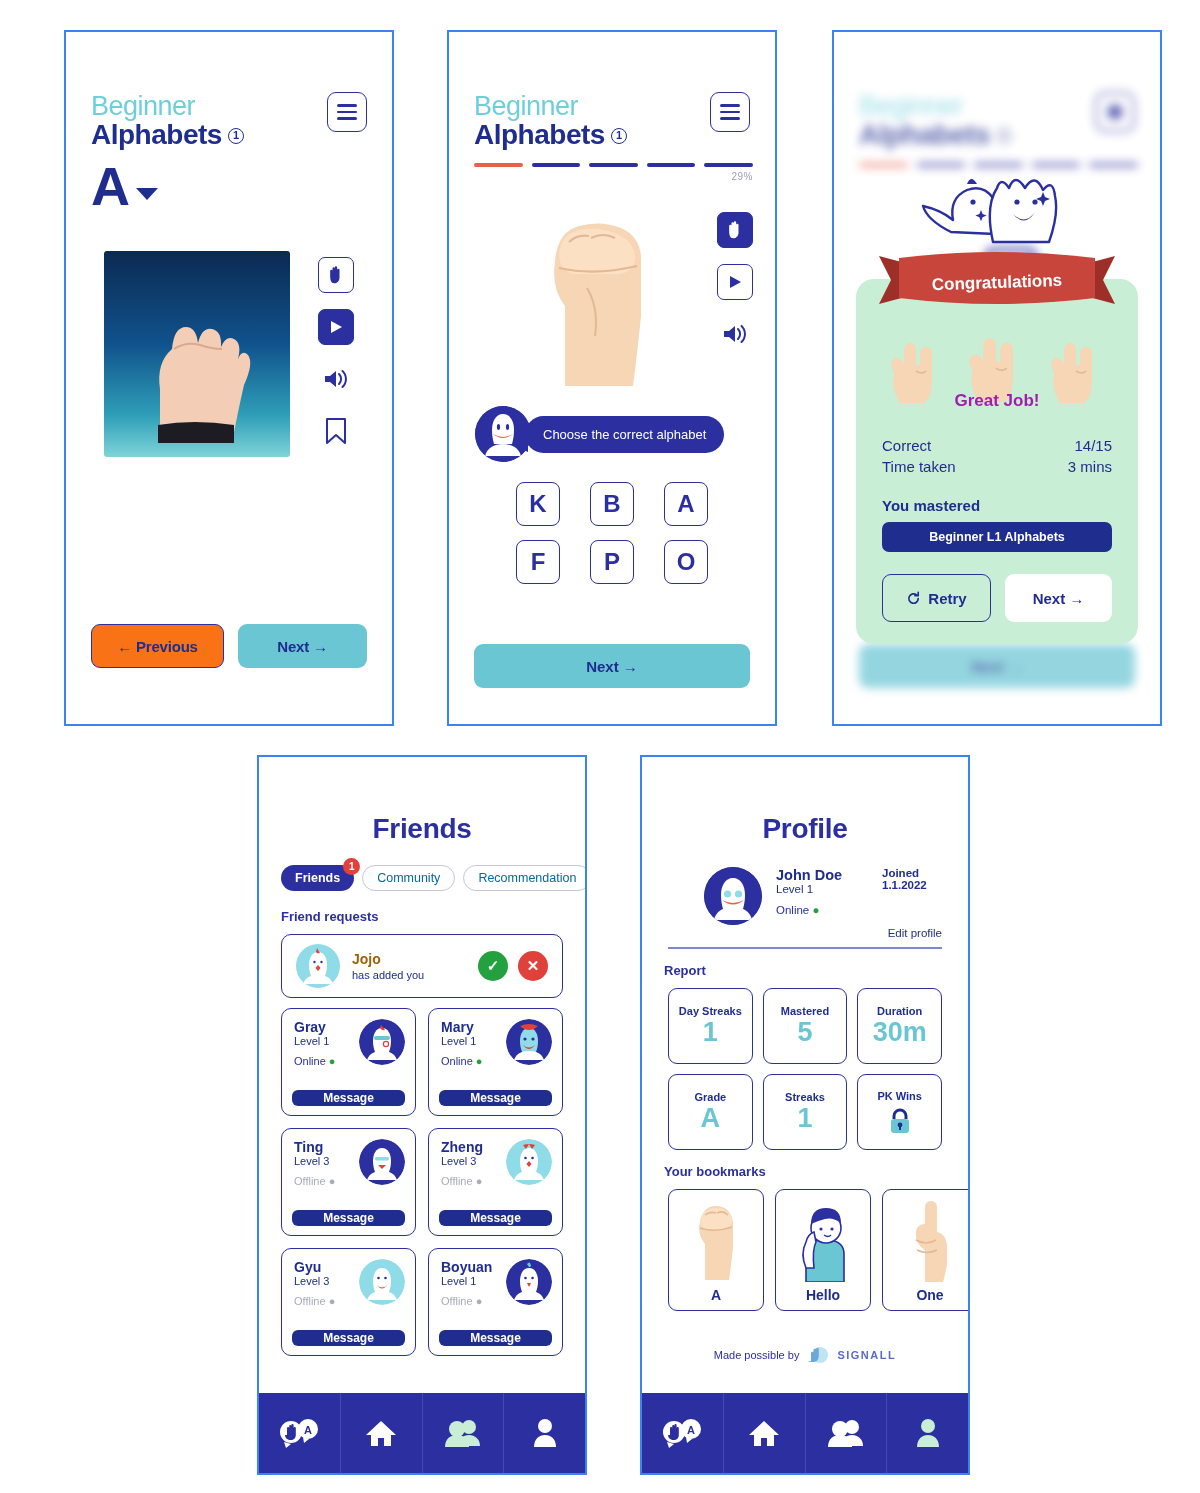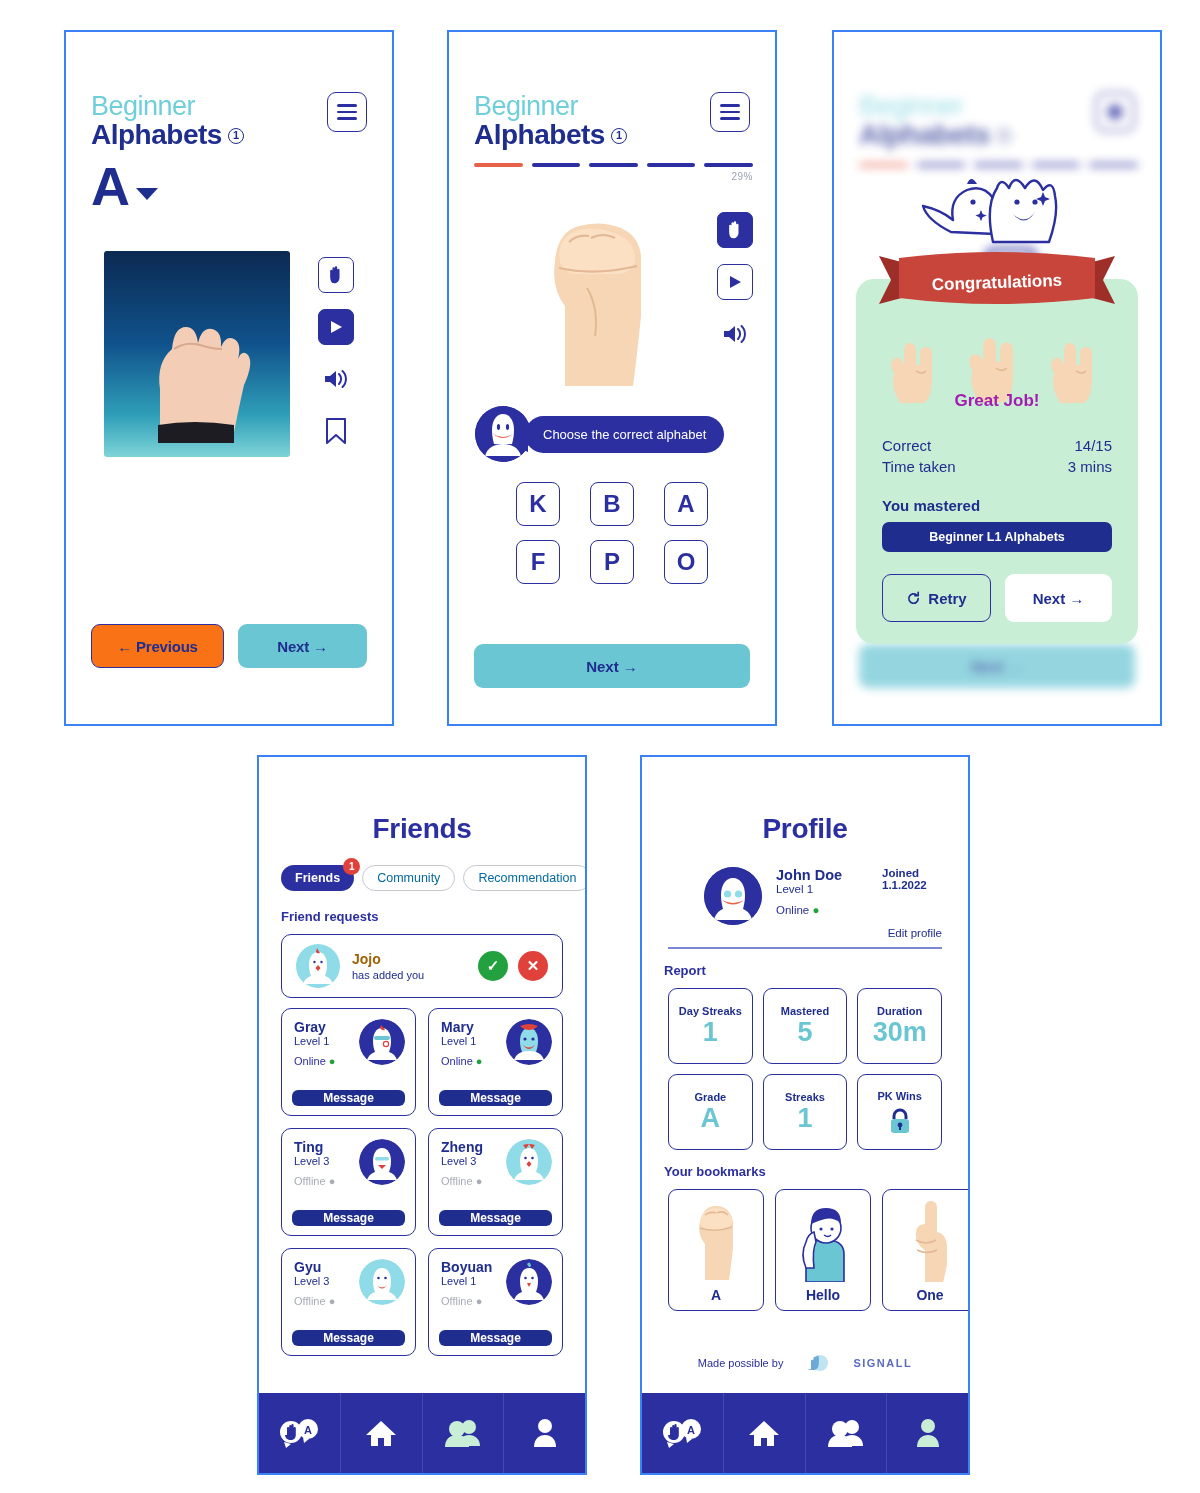--- a/index.html
+++ b/index.html
@@ -160,21 +160,21 @@
   .edit-prof { text-align:right; color:#1F2D8F; font-size:11.5px; padding: 2px 26px 0 0; }
   .hr { height:1.6px; background:#7E86D8; margin: 8px 26px 0 26px; }
   .report-grid { display:grid; grid-template-columns:repeat(3,1fr); gap:10px; padding: 10px 26px 0 26px; }
   .r-card { border:1.4px solid #2B2FA0; border-radius:9px; height:76px; display:flex; flex-direction:column; align-items:center; justify-content:center; gap:2px;}
   .r-lbl { color:#1F2D8F; font-size:11px; font-weight:bold; }
   .r-val { color:#6BC6D4; font-size:27px; font-weight:bold; line-height:1; }
   .bm-row { display:flex; gap:11px; padding: 10px 0 0 26px; }
   .bm-card { width:96px; flex:none; border:1.4px solid #2B2FA0; border-radius:9px; height:122px; position:relative; background:#fff;}
   .bm-lbl { position:absolute; bottom:7px; left:0; right:0; text-align:center; color:#1F2D8F; font-size:14px; font-weight:bold;}
   .bm-art { position:absolute; top:8px; left:0; right:0; display:flex; justify-content:center; }
-  .made-by { display:flex; align-items:center; justify-content:center; gap:24px; position:absolute; left:0; right:0; bottom:100px;text-align:center;}
+  .made-by { display:flex; align-items:center; justify-content:center; gap:8px; position:absolute; left:0; right:0; bottom:108px;text-align:center;}
   .made-by-txt { color:#2B2FA0; font-size:11px; }
   .signall { color:#5B6BBF; font-size:11px; letter-spacing:1.5px; font-weight:bold;}
 </style>
 </head>
 <body>
 
 <div class="phone" id="p1">
   <div class="hdr">
     <div>
       <div class="kicker">Beginner</div>

